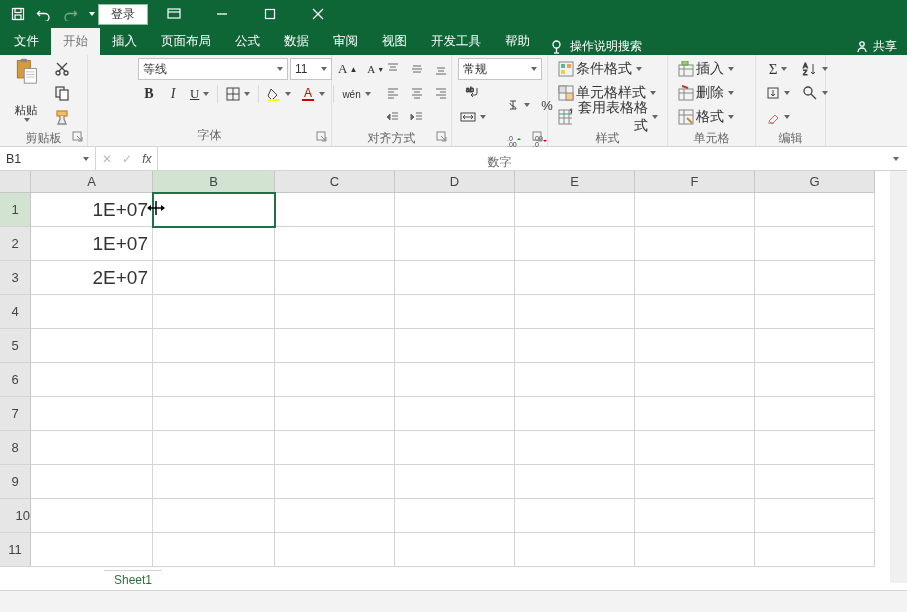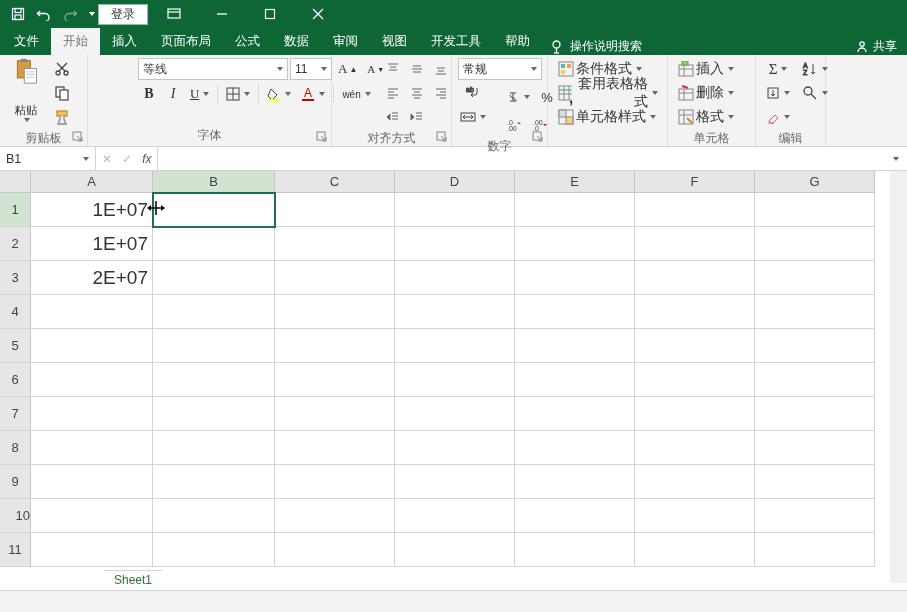--- a/index.html
+++ b/index.html
@@ -349,21 +349,21 @@
     <div class="group-label">对齐方式</div>
     <div class="dialog-launcher">
         <svg width="12" height="12" stroke="#888" fill="none">
           <rect x="1" y="1" width="8" height="8"></rect>
           <path d="M5 5 l5 5 M10 6 v4 h-4"></path>
         </svg>
       </div>
   </div>
 
   <div class="group" style="width:96px">
-    <div class="group-body vcol" style="gap:6px;width:100%">
+    <div class="group-body vcol" style="gap:14px;width:100%">
       <div class="combo" style="width:84px">
           <span>常规</span>
           <div class="caret"></div>
         </div>
       <div class="hrow">
         <div class="icon-btn">
             <svg width="14" height="14" stroke="#444" fill="none">
               <path d="M4 3 h6 M4 11 h6 M7 3 v8 M4 5 c0 3 6 3 6 6"></path>
             </svg>
             <div class="caret"></div>
@@ -405,38 +405,39 @@
             <rect x="3" y="3" width="4" height="4" fill="#5b9"></rect>
             <rect x="9" y="3" width="4" height="4" fill="#f95"></rect>
             <rect x="3" y="9" width="4" height="4" fill="#ec5"></rect>
           </svg>
           <span class="small-label">条件格式</span>
           <div class="caret"></div>
         </div>
       <div class="icon-btn" style="width:108px;justify-content:flex-start">
           <svg width="16" height="16" fill="none" stroke="#888">
             <rect x="1" y="1" width="14" height="14"></rect>
+            <rect x="1" y="1" width="7" height="7" fill="#ddd"></rect>
+            <rect x="8" y="8" width="7" height="7" fill="#fc8"></rect>
+          </svg>
+          <span class="small-label">单元格样式</span>
+          <div class="caret"></div>
+        </div>
+      <div class="icon-btn" style="width:108px;justify-content:flex-start">
+          <svg width="16" height="16" fill="none" stroke="#888">
+            <rect x="1" y="1" width="14" height="14"></rect>
             <line x1="1" y1="5" x2="15" y2="5" stroke="#2a7"></line>
             <line x1="1" y1="9" x2="15" y2="9"></line>
             <line x1="6" y1="1" x2="6" y2="15"></line>
             <line x1="11" y1="1" x2="11" y2="15"></line>
           </svg>
           <span class="small-label">套用表格格式</span>
           <div class="caret"></div>
         </div>
-      <div class="icon-btn" style="width:108px;justify-content:flex-start">
-          <svg width="16" height="16" fill="none" stroke="#888">
-            <rect x="1" y="1" width="14" height="14"></rect>
-            <rect x="1" y="1" width="7" height="7" fill="#ddd"></rect>
-            <rect x="8" y="8" width="7" height="7" fill="#fc8"></rect>
-          </svg>
-          <span class="small-label">单元格样式</span>
-          <div class="caret"></div>
-        </div>
-    </div>
+    </div>
+    <div class="group-label">样式</div>
   </div>
 
   <div class="group" style="width:88px">
     <div class="group-body vcol" style="gap:2px">
       <div class="icon-btn" style="width:76px;justify-content:flex-start">
           <svg width="16" height="16" fill="none" stroke="#888">
             <rect x="1" y="4" width="14" height="11"></rect>
             <line x1="1" y1="8" x2="15" y2="8"></line>
             <line x1="6" y1="4" x2="6" y2="15"></line>
             <rect x="4" y="0" width="6" height="4" fill="#9c7" stroke="#5a4"></rect>

